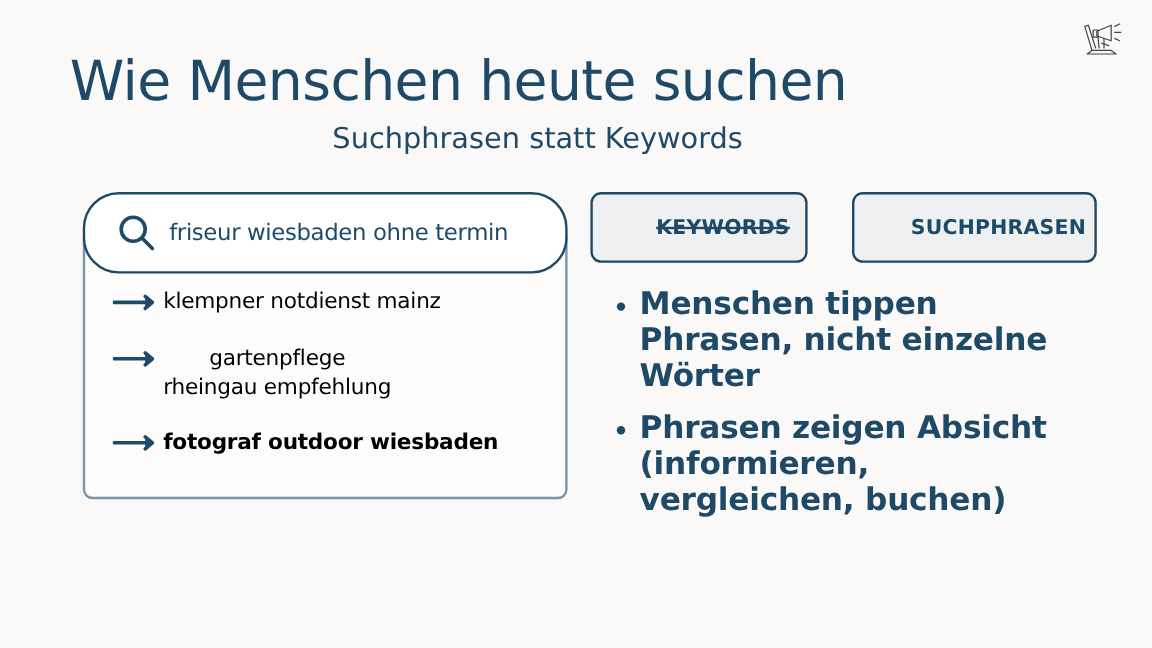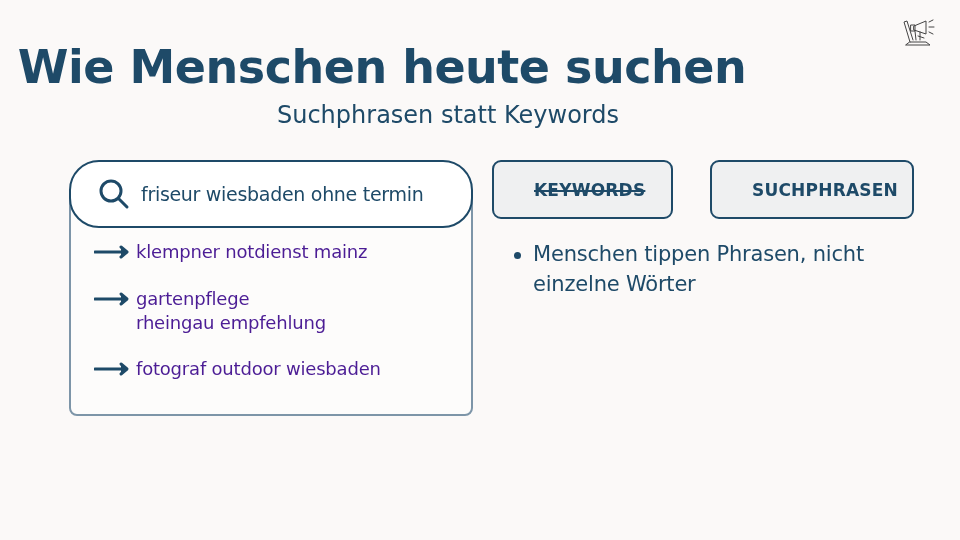--- a/index.html
+++ b/index.html
@@ -5,21 +5,21 @@
     * { box-sizing: border-box; margin: 0; padding: 0; }
     html, body { width: 960px; height: 540px; overflow: hidden; }
     body {
       background: #fbf9f8;
       font-family: "DejaVu Sans", "Liberation Sans", sans-serif;
       color: #1e4a68;
       position: relative;
     }
     .title {
       position: absolute; left: 0; top: 40px; width: 764px;
-      text-align: center; font-size: 46px; font-weight: bold;
+      text-align: center; font-size: 46px; font-weight: normal;
       letter-spacing: -0.5px; color: #1e4a68;
     }
     .subtitle {
       position: absolute; left: 0; top: 101px; width: 896px;
       text-align: center; font-size: 24px; font-weight: normal;
       color: #1e4a68;
     }
     .logo {
       position: absolute; left: 900px; top: 10px; width: 44px; height: 40px;
     }
@@ -30,40 +30,40 @@
     }
     .search-box {
       position: absolute; left: 69px; top: 160px; width: 404px; height: 68px;
       border: 2px solid #1e4a68; border-radius: 30px; background: #ffffff;
       display: flex; align-items: center; padding-left: 26px;
     }
     .search-icon { width: 34px; height: 34px; margin-right: 10px; flex-shrink: 0; }
     .search-text { font-size: 19px; color: #1e4a68; white-space: nowrap; letter-spacing: -0.3px; }
     .result {
       position: absolute; left: 94px; display: flex; align-items: flex-start;
-      font-size: 18px; line-height: 24px; color: #4c1d95; letter-spacing: -0.2px;
+      font-size: 18px; line-height: 24px; color: #000000; letter-spacing: -0.2px;
     }
     .arrow { width: 36px; height: 24px; flex-shrink: 0; margin-right: 6px; }
     .result-text { width: 300px; }
     
     .tag {
       position: absolute; top: 160px; height: 59px;
       border: 2px solid #1e4a68; border-radius: 9px; background: #eff0f1;
-      display: flex; align-items: center; justify-content: flex-start;
+      display: flex; align-items: center; justify-content: center;
       font-size: 17px; font-weight: bold; color: #1e4a68; letter-spacing: 0.2px; padding-left: 40px;
     }
     .tag-keywords { left: 492px; width: 181px; }
     .tag-keywords span { text-decoration: line-through; text-decoration-thickness: 2px; }
     .tag-suchphrasen { left: 710px; width: 204px; }
     .bullets {
       position: absolute; left: 511px; top: 239px; width: 400px; list-style: none;
     }
     .bullet {
       position: relative; padding-left: 22px;
-      font-size: 21px; font-weight: normal; line-height: 30px; color: #1e4a68;
+      font-size: 26px; font-weight: bold; line-height: 30px; color: #1e4a68;
       margin-bottom: 13px; letter-spacing: -0.2px;
     }
     .bullet::before {
       content: ""; position: absolute; left: 3px; top: 13px;
       width: 7px; height: 7px; border-radius: 50%; background: #1e4a68;
     }
   </style>
 </head>
 <body>
 
@@ -96,33 +96,34 @@
     <path d="M27 7 L33 12 L27 17" fill="#1e4a68"></path>
   </svg>
   <span class="result-text">klempner notdienst mainz</span>
 </div>
 
 <div class="result" style="top:287px;">
   <svg class="arrow" viewBox="0 0 36 24" fill="none" stroke="#1e4a68" stroke-width="3" stroke-linecap="round" stroke-linejoin="round">
     <line x1="1" y1="12" x2="32" y2="12"></line>
     <path d="M27 7 L33 12 L27 17" fill="#1e4a68"></path>
   </svg>
-  <span class="result-text" style="width:190px;">gartenpflege rheingau empfehlung</span>
+  <span class="result-text" style="width:190px;text-align:center;">gartenpflege rheingau empfehlung</span>
 </div>
 
-<div class="result" style="top:357px;">
+<div class="result" style="top:357px;font-weight:bold;">
   <svg class="arrow" viewBox="0 0 36 24" fill="none" stroke="#1e4a68" stroke-width="3" stroke-linecap="round" stroke-linejoin="round">
     <line x1="1" y1="12" x2="32" y2="12"></line>
     <path d="M27 7 L33 12 L27 17" fill="#1e4a68"></path>
   </svg>
   <span class="result-text">fotograf outdoor wiesbaden</span>
 </div>
 
 <div class="tag tag-keywords">
   <span>KEYWORDS</span>
 </div>
 <div class="tag tag-suchphrasen">
   <span>SUCHPHRASEN</span>
 </div>
 
 <ul class="bullets">
   <li class="bullet">Menschen tippen Phrasen, nicht einzelne Wörter</li>
+  <li class="bullet">Phrasen zeigen Absicht (informieren, vergleichen, buchen)</li>
 </ul>
 
 </body></html>

